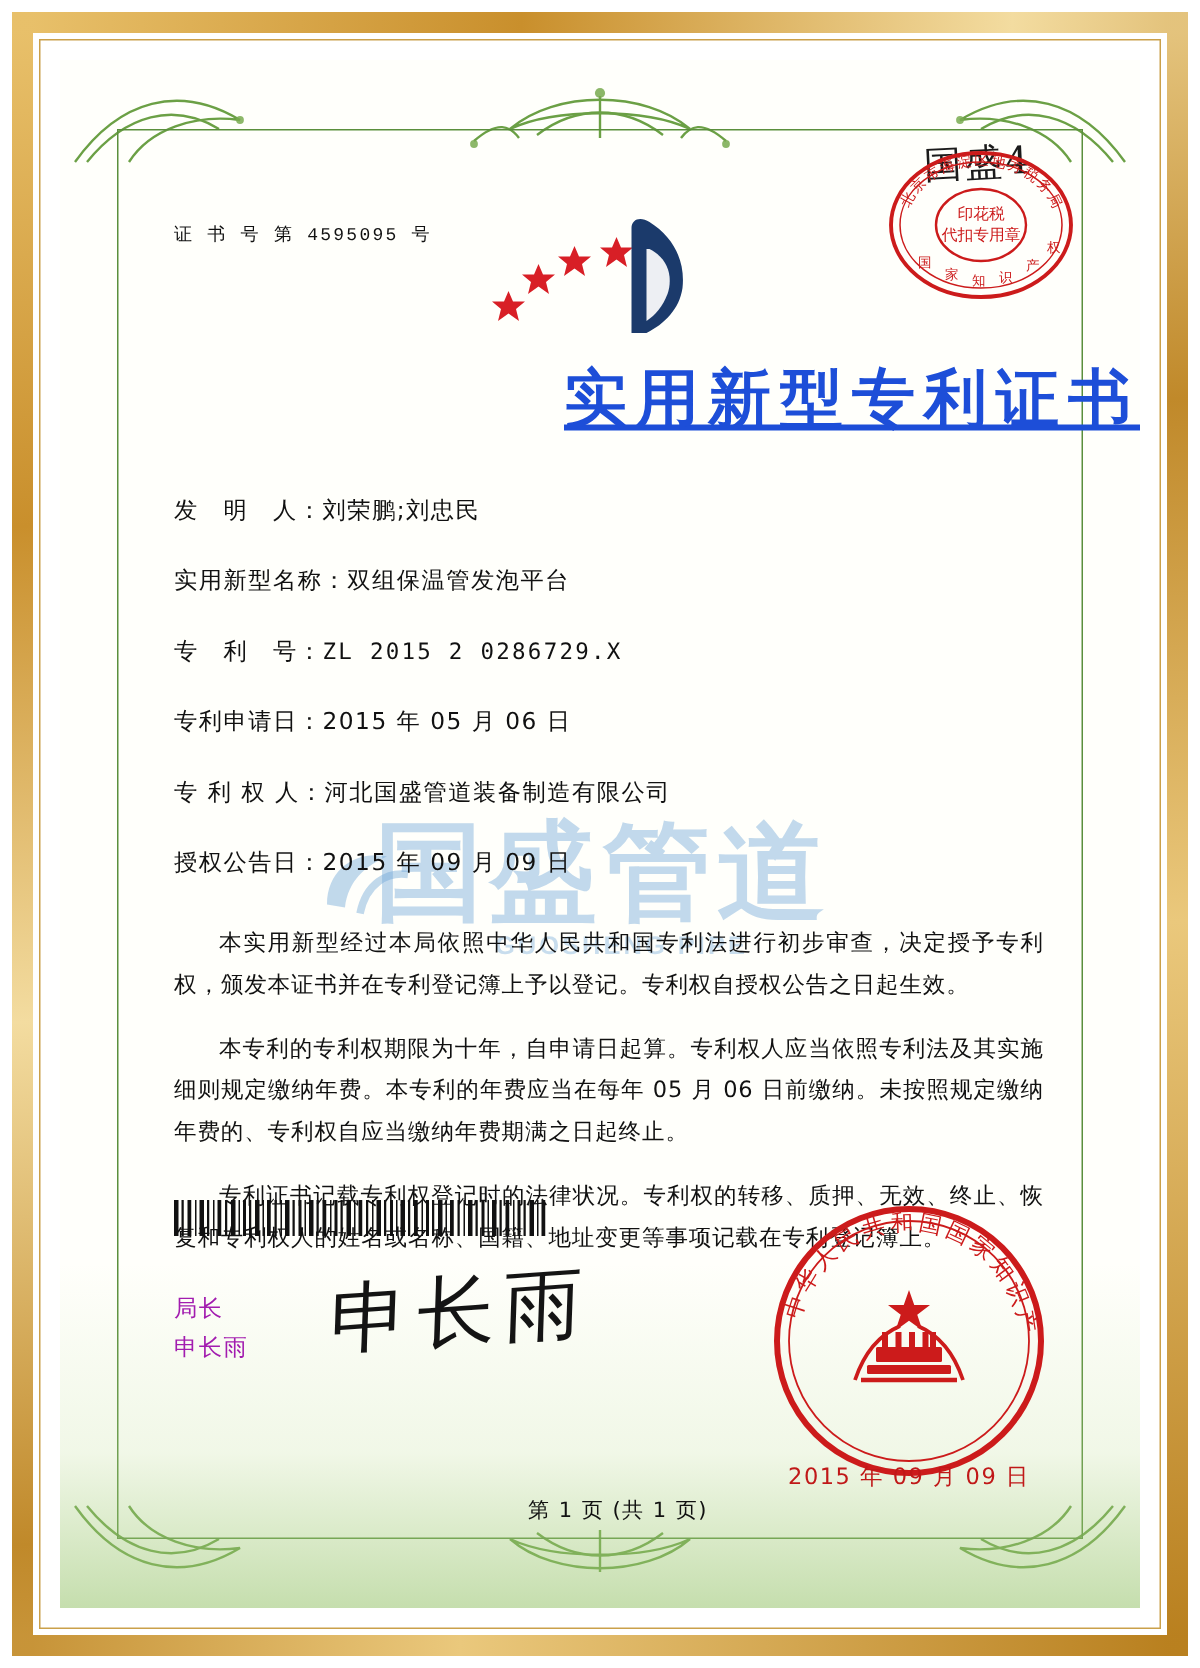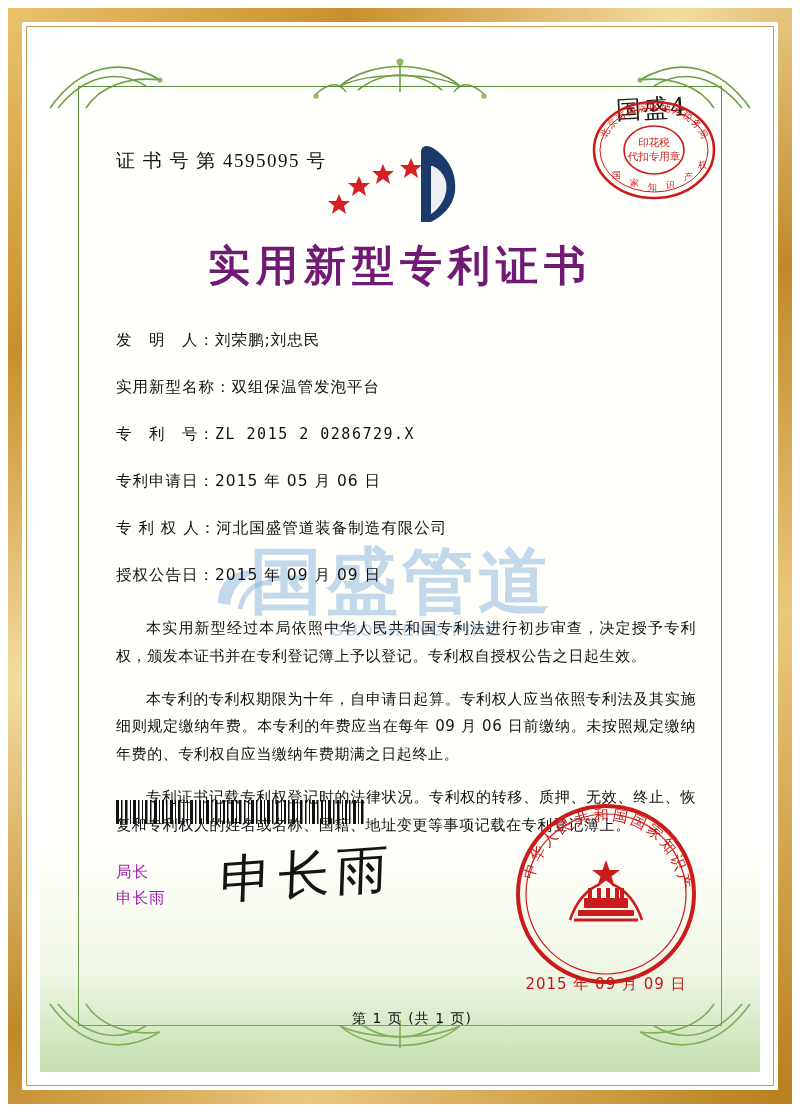--- a/index.html
+++ b/index.html
@@ -115,22 +115,22 @@
     color: #1b1b1b;
     letter-spacing: 2px;
     transform: rotate(-3deg);
   }
 
   
   .cert-no {
     position: absolute;
     left: 76px;
     top: 108px;
-    font-family: Liberation Serif, serif;
-    font-size: 19px;
+    font-family: Liberation Mono, monospace;
+    font-size: 12px;
     color: #111;
     letter-spacing: 1.5px;
   }
 
   
   .emblem {
     position: absolute;
     left: 50%;
     top: 96px;
     transform: translateX(-50%);
@@ -145,26 +145,27 @@
     top: 58px;
     width: 128px;
     height: 104px;
   }
 
   
   .title {
     position: absolute;
     left: 0; right: 0;
     top: 198px;
-    text-align: center;
+    text-align: right;
     font-family: "DejaVu Sans", "Liberation Sans", sans-serif;
     font-size: 42px;
     font-weight: 700;
     letter-spacing: 6px;
-    color: #701a75;
+    color: #1d4ed8;
+    text-decoration: underline;
   }
 
   
   .fields {
     position: absolute;
     left: 76px;
     top: 290px;
     right: 60px;
   }
   .field-row {
@@ -254,21 +255,21 @@
     font-size: 15px;
     letter-spacing: 1px;
     color: #c01818;
     font-family: "DejaVu Sans", "Liberation Sans", sans-serif;
   }
 
   
   .footer {
     position: absolute;
     left: 0; right: 0;
-    bottom: 44px;
+    bottom: 56px;
     text-align: center;
     font-size: 14px;
     color: #111;
     letter-spacing: 1px;
     padding-left: 24px;
   }
 </style>
 </head>
 <body>
 
@@ -391,21 +392,21 @@
         <span class="field-value">河北国盛管道装备制造有限公司</span>
       </div>
       <div class="field-row">
         <span class="field-label">授权公告日：</span>
         <span class="field-value">2015 年 09 月 09 日</span>
       </div>
     </div>
 
     <div class="body-text">
       <p>本实用新型经过本局依照中华人民共和国专利法进行初步审查，决定授予专利权，颁发本证书并在专利登记簿上予以登记。专利权自授权公告之日起生效。</p>
-      <p>本专利的专利权期限为十年，自申请日起算。专利权人应当依照专利法及其实施细则规定缴纳年费。本专利的年费应当在每年 09 月 06 日前缴纳。未按照规定缴纳年费的、专利权自应当缴纳年费期满之日起终止。</p>
+      <p>本专利的专利权期限为十年，自申请日起算。专利权人应当依照专利法及其实施细则规定缴纳年费。本专利的年费应当在每年 05 月 06 日前缴纳。未按照规定缴纳年费的、专利权自应当缴纳年费期满之日起终止。</p>
       <p>专利证书记载专利权登记时的法律状况。专利权的转移、质押、无效、终止、恢复和专利权人的姓名或名称、国籍、地址变更等事项记载在专利登记簿上。</p>
     </div>
 
     <div class="barcode">
       <svg viewBox="0 0 250 24" preserveAspectRatio="none" aria-hidden="true">
         <g fill="#111">
           <rect x="0" y="0" width="3" height="24"></rect>
             <rect x="5" y="0" width="1.5" height="24"></rect>
           <rect x="9" y="0" width="2.5" height="24"></rect>
             <rect x="14" y="0" width="1" height="24"></rect>

